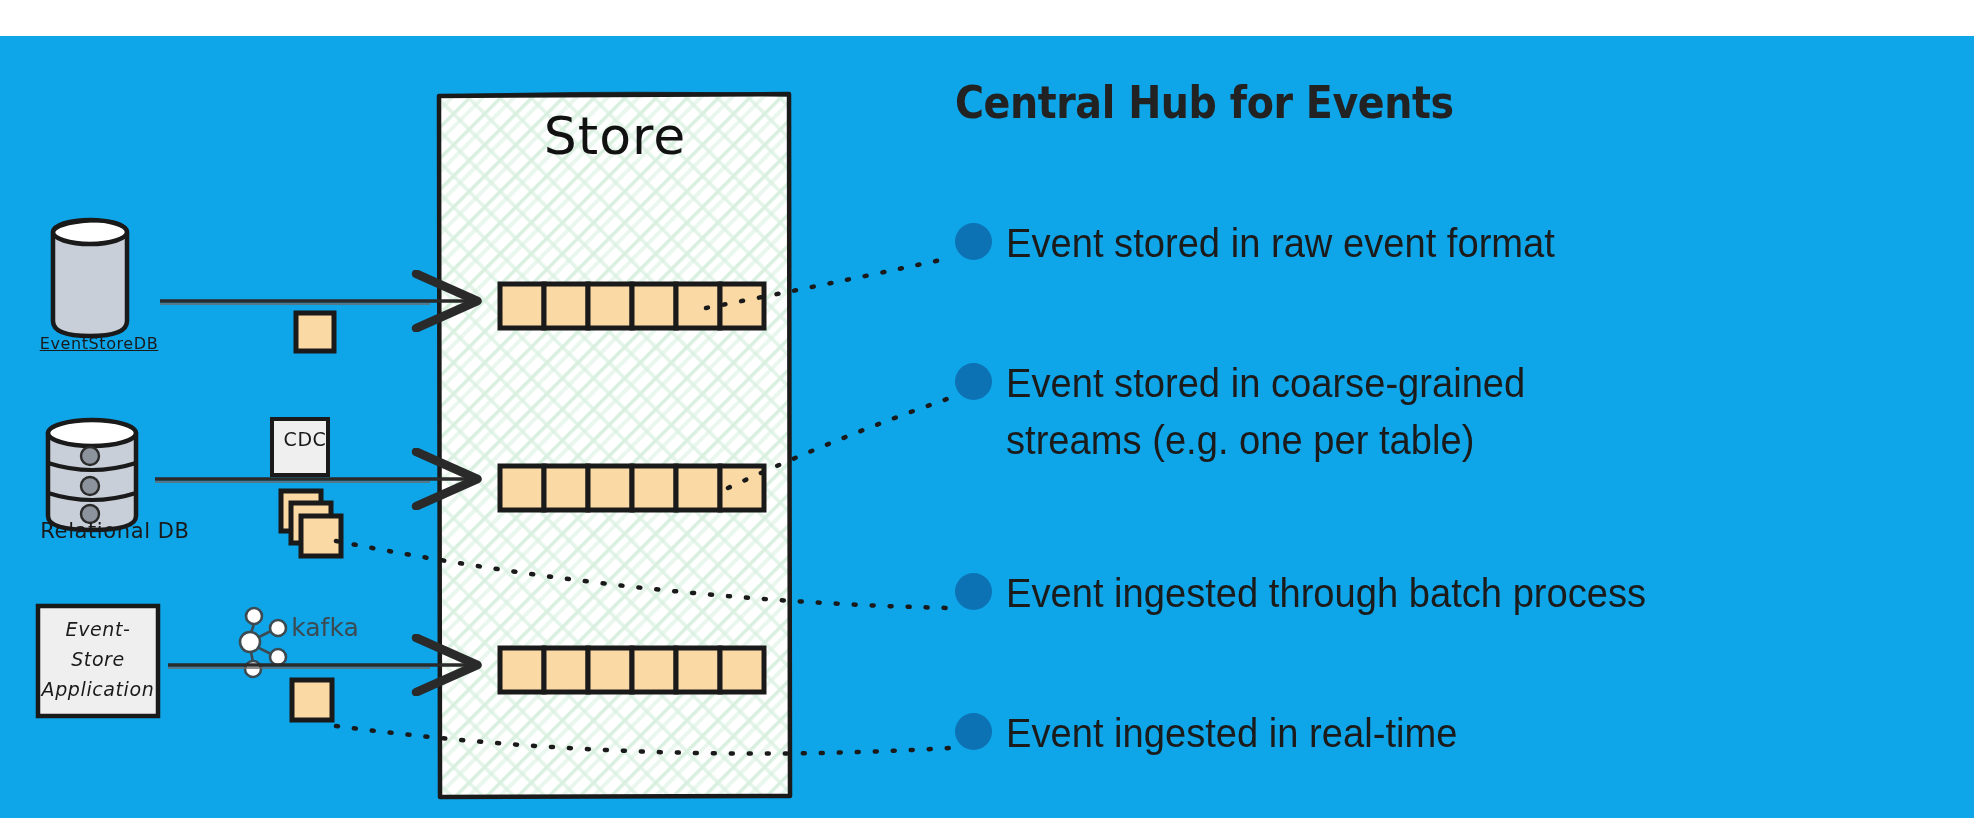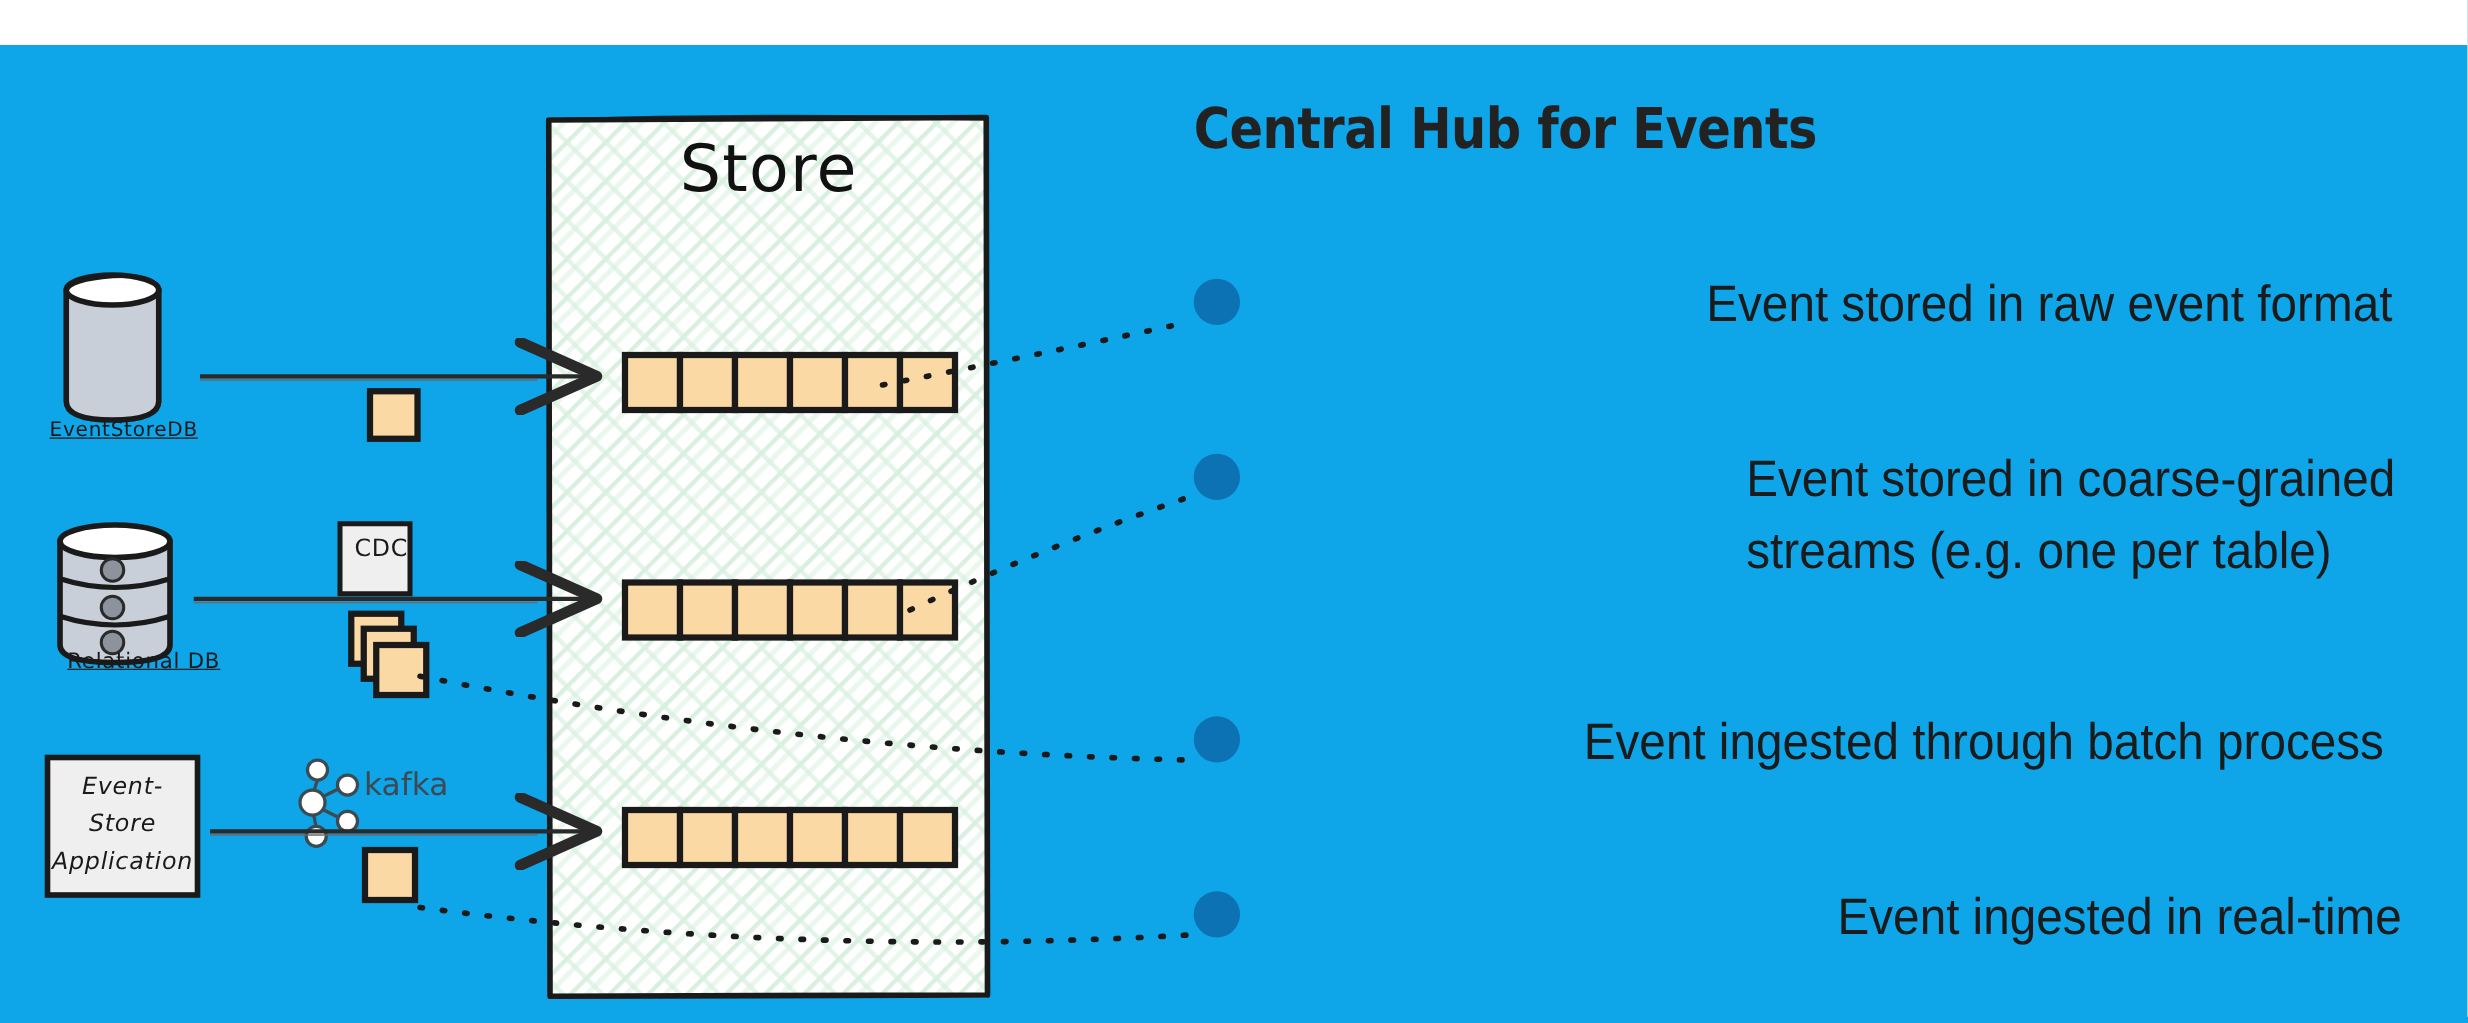--- a/index.html
+++ b/index.html
@@ -48,21 +48,20 @@
     left: 0;
     top: 0;
     width: 1000px;
   }
   .bullet-item {
     position: absolute;
     display: flex;
     align-items: flex-start;
     gap: 14px;
     width: 1000px;
-    justify-content: space-between;
   }
   .bullet-dot {
     flex: 0 0 auto;
     width: 37px;
     height: 37px;
     border-radius: 50%;
     margin-top: 8px;
   }
   .bullet-text {
     font-family: "Liberation Sans", sans-serif;
@@ -86,22 +85,21 @@
     left: 4px;
     top: 298px;
     width: 190px;
     font-size: 16px;
     text-decoration: underline;
   }
   #label-relational {
     left: 20px;
     top: 483px;
     width: 190px;
-    font-size: 17px;
-    text-decoration: underline;
+    font-size: 21px;
   }
   #label-app {
     left: 38px;
     top: 578px;
     width: 120px;
     font-size: 19px;
     line-height: 30px;
     font-style: italic;
     text-align: center;
   }

